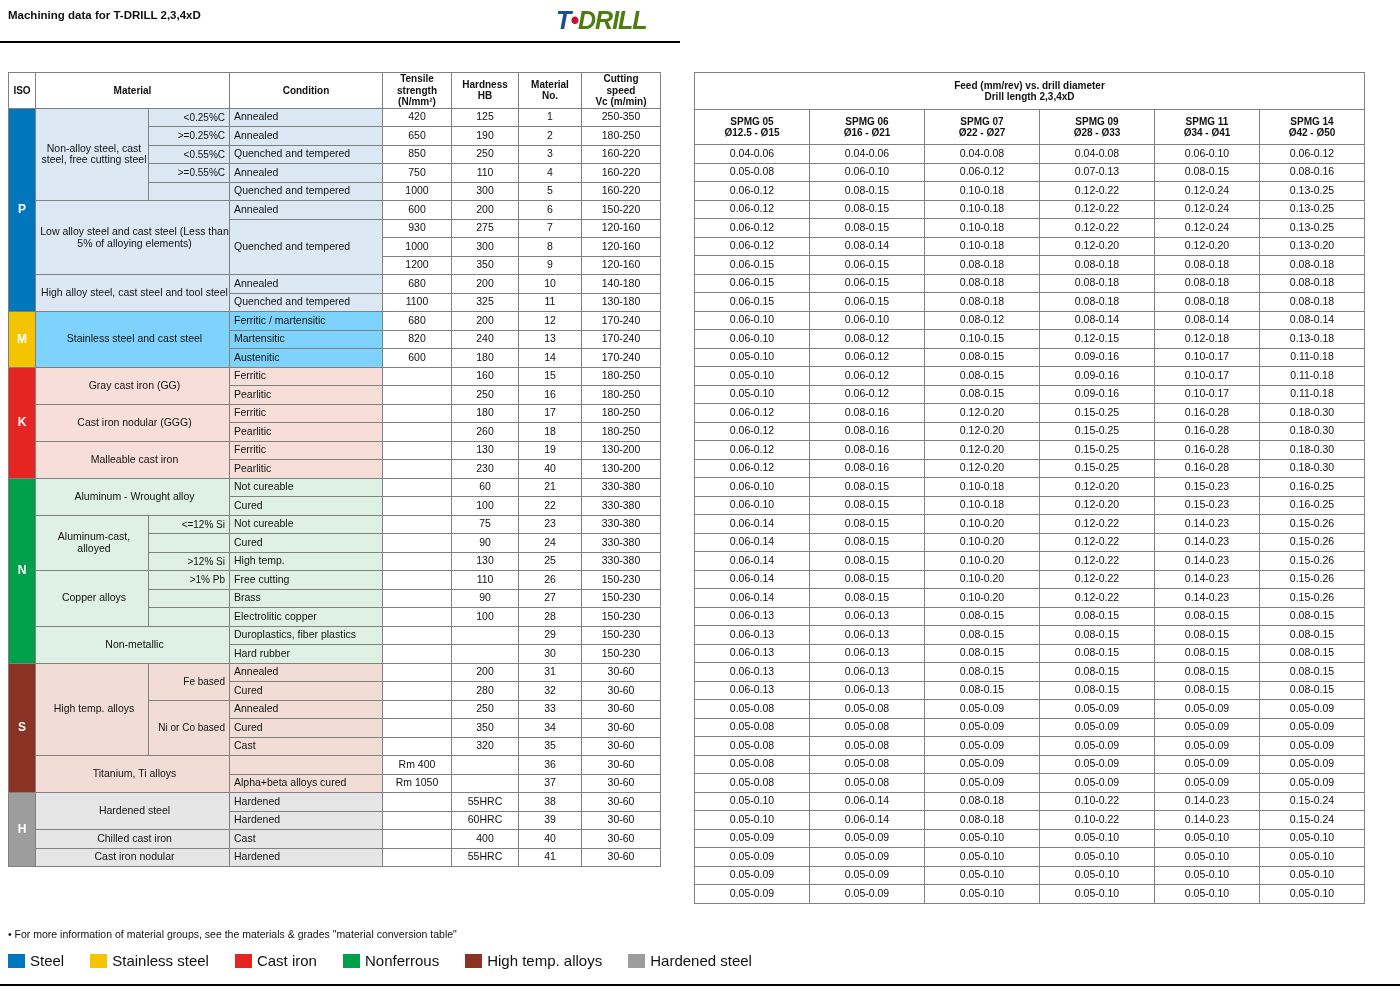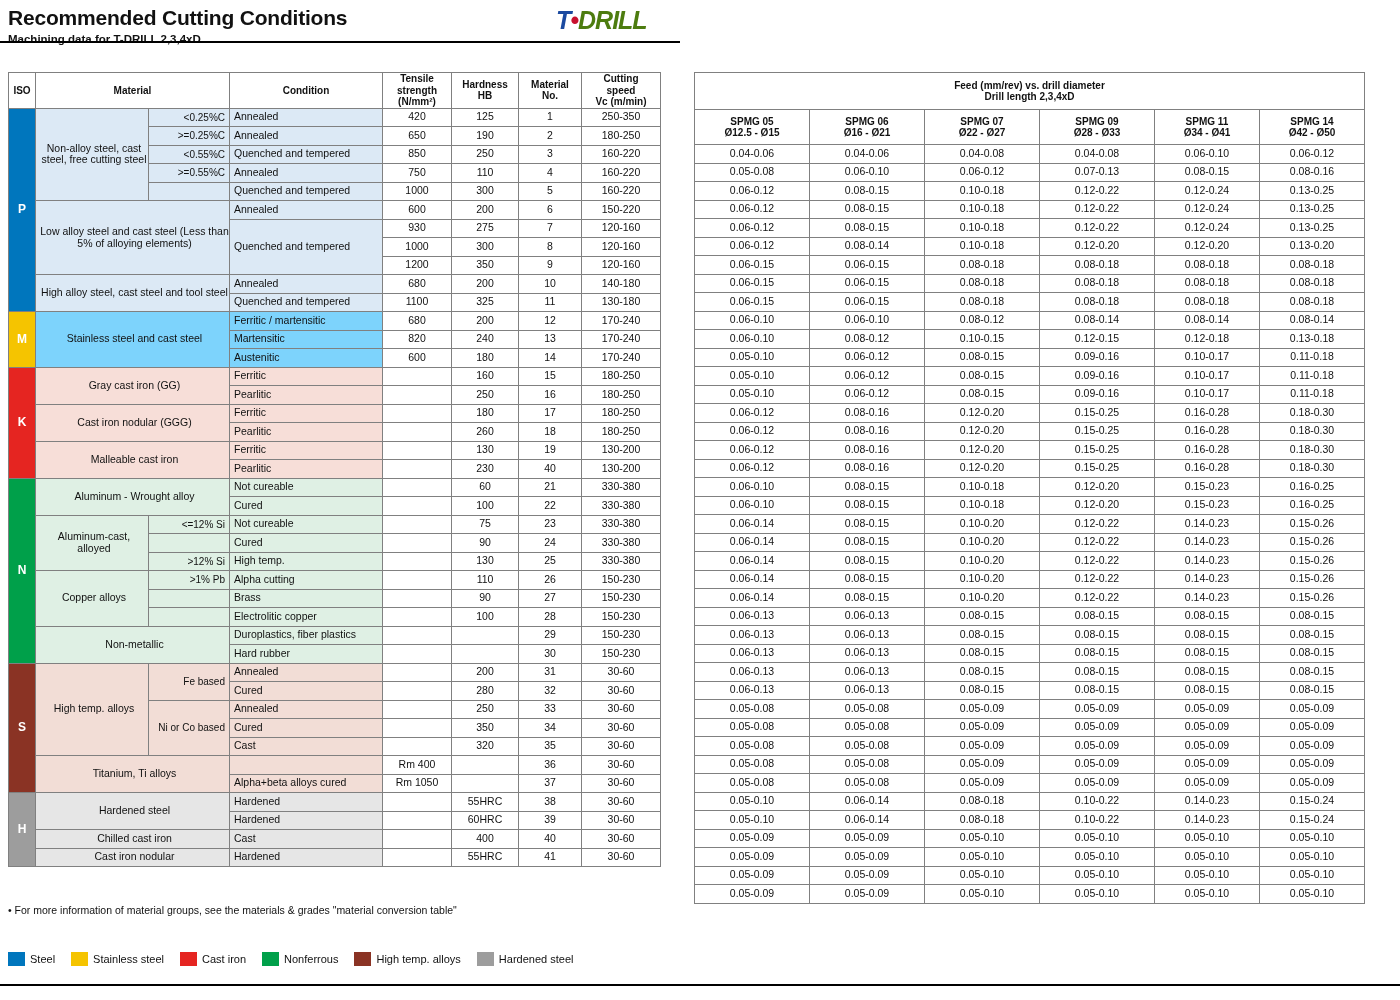--- a/index.html
+++ b/index.html
@@ -35,33 +35,32 @@
   .N{background:#00a04a;}
   .S{background:#8a3324;}
   .H{background:#9d9d9d;}
   .bgP{background:#dce9f5;}
   .bgM{background:#7dd3fc;}
   .bgK{background:#f7ded8;}
   .bgN{background:#dff0e4;}
   .bgS{background:#f2ddd6;}
   .bgH{background:#e6e6e6;}
   
-  .foot{position:absolute;left:8px;top:904px;font-size:10.5px;}
-  .legend{position:absolute;left:8px;top:952px;display:flex;align-items:center;gap:6px;font-size:11px;}
+  .foot{position:absolute;left:8px;top:928px;font-size:10.5px;}
+  .legend{position:absolute;left:8px;top:952px;display:flex;align-items:center;gap:16px;font-size:15px;}
   .legend .it{display:flex;align-items:center;gap:5px;margin-right:10px;}
   .sw{width:17px;height:14px;display:inline-block;}
   .bottomline{position:absolute;left:0;top:984px;width:1400px;height:2px;background:#000;}
 </style>
 </head>
 <body>
 
 <div class="page">
 
   <div class="hdr">
-    <h1>Recommended Cutting Conditions</h1>
     <h2>Machining data for T-DRILL 2,3,4xD</h2>
   </div>
 
   <div class="logo">
     <span class="t">T</span><span class="dot">•</span><span class="d">DRILL</span>
   </div>
 
   <div class="rule"></div>
 
   <table class="lt">
@@ -286,21 +285,21 @@
         <td class="bgN sub">&gt;12% Si</td>
         <td class="bgN l">High temp.</td>
         <td class="c"></td>
         <td class="c">130</td>
         <td class="c">25</td>
         <td class="c">330-380</td>
       </tr>
       <tr>
         <td class="bgN matgrp l" rowspan="3">Copper alloys</td>
         <td class="bgN sub">&gt;1% Pb</td>
-        <td class="bgN l">Alpha cutting</td>
+        <td class="bgN l">Free cutting</td>
         <td class="c"></td>
         <td class="c">110</td>
         <td class="c">26</td>
         <td class="c">150-230</td>
       </tr>
       <tr>
         <td class="bgN sub"></td>
         <td class="bgN l">Brass</td>
         <td class="c"></td>
         <td class="c">90</td>

